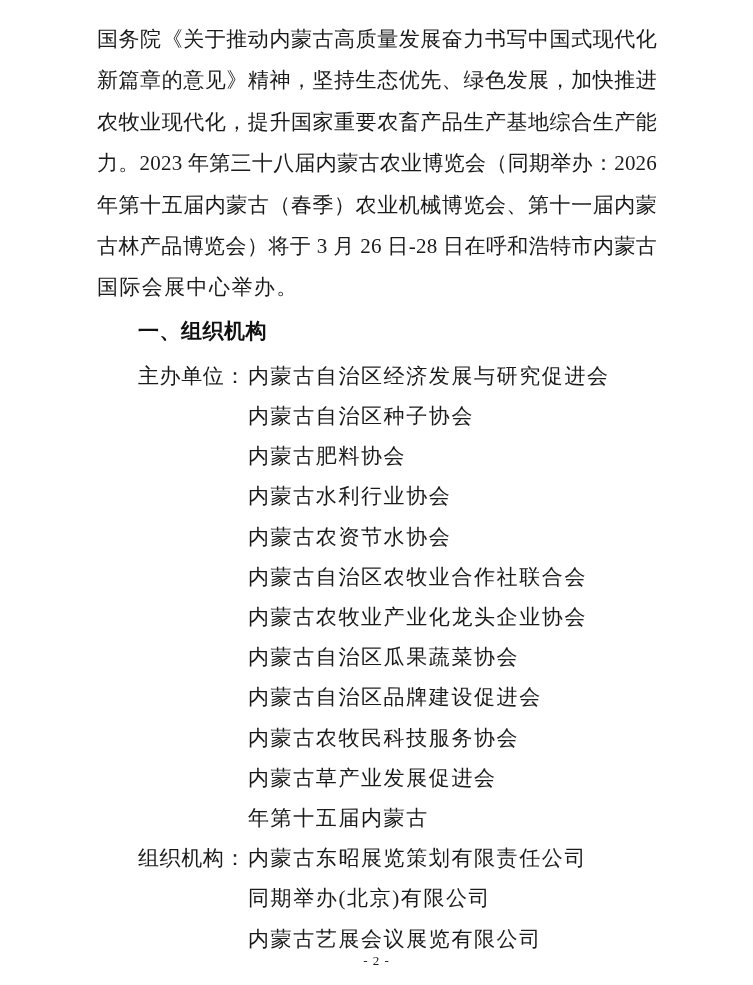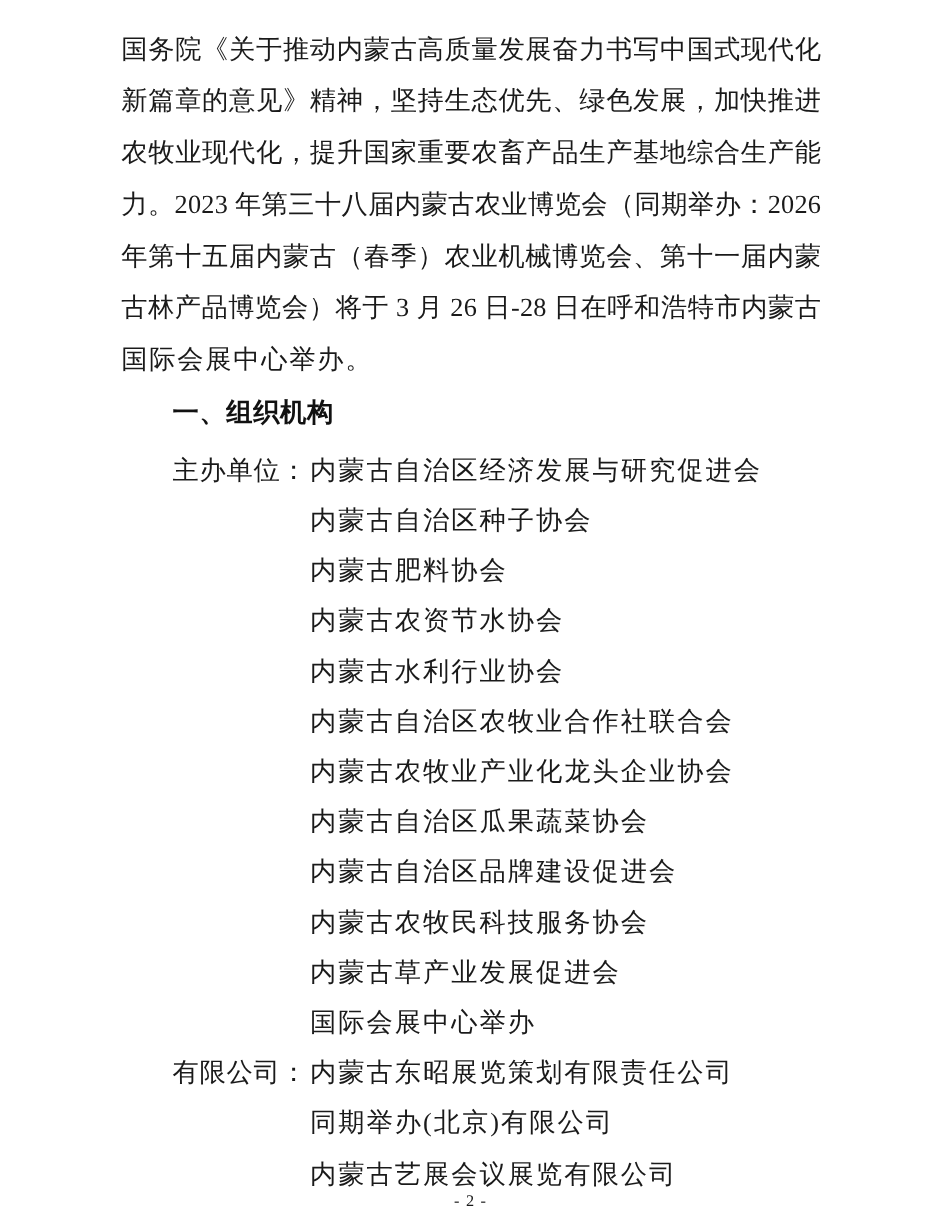--- a/index.html
+++ b/index.html
@@ -95,25 +95,25 @@
         <div class="org-row">
           <span class="org-label"></span>
           <span class="org-name">内蒙古自治区种子协会</span>
         </div>
         <div class="org-row">
           <span class="org-label"></span>
           <span class="org-name">内蒙古肥料协会</span>
         </div>
         <div class="org-row">
           <span class="org-label"></span>
-          <span class="org-name">内蒙古农资节水协会</span>
+          <span class="org-name">内蒙古水利行业协会</span>
         </div>
         <div class="org-row">
           <span class="org-label"></span>
-          <span class="org-name">内蒙古水利行业协会</span>
+          <span class="org-name">内蒙古农资节水协会</span>
         </div>
         <div class="org-row">
           <span class="org-label"></span>
           <span class="org-name">内蒙古自治区农牧业合作社联合会</span>
         </div>
         <div class="org-row">
           <span class="org-label"></span>
           <span class="org-name">内蒙古农牧业产业化龙头企业协会</span>
         </div>
         <div class="org-row">
@@ -127,24 +127,24 @@
         <div class="org-row">
           <span class="org-label"></span>
           <span class="org-name">内蒙古农牧民科技服务协会</span>
         </div>
         <div class="org-row">
           <span class="org-label"></span>
           <span class="org-name">内蒙古草产业发展促进会</span>
         </div>
         <div class="org-row">
           <span class="org-label"></span>
-          <span class="org-name">国际会展中心举办</span>
+          <span class="org-name">年第十五届内蒙古</span>
         </div>
         <div class="org-row">
-          <span class="org-label">有限公司：</span>
+          <span class="org-label">组织机构：</span>
           <span class="org-name">内蒙古东昭展览策划有限责任公司</span>
         </div>
         <div class="org-row">
           <span class="org-label"></span>
           <span class="org-name">同期举办(北京)有限公司</span>
         </div>
         <div class="org-row">
           <span class="org-label"></span>
           <span class="org-name">内蒙古艺展会议展览有限公司</span>
         </div>

